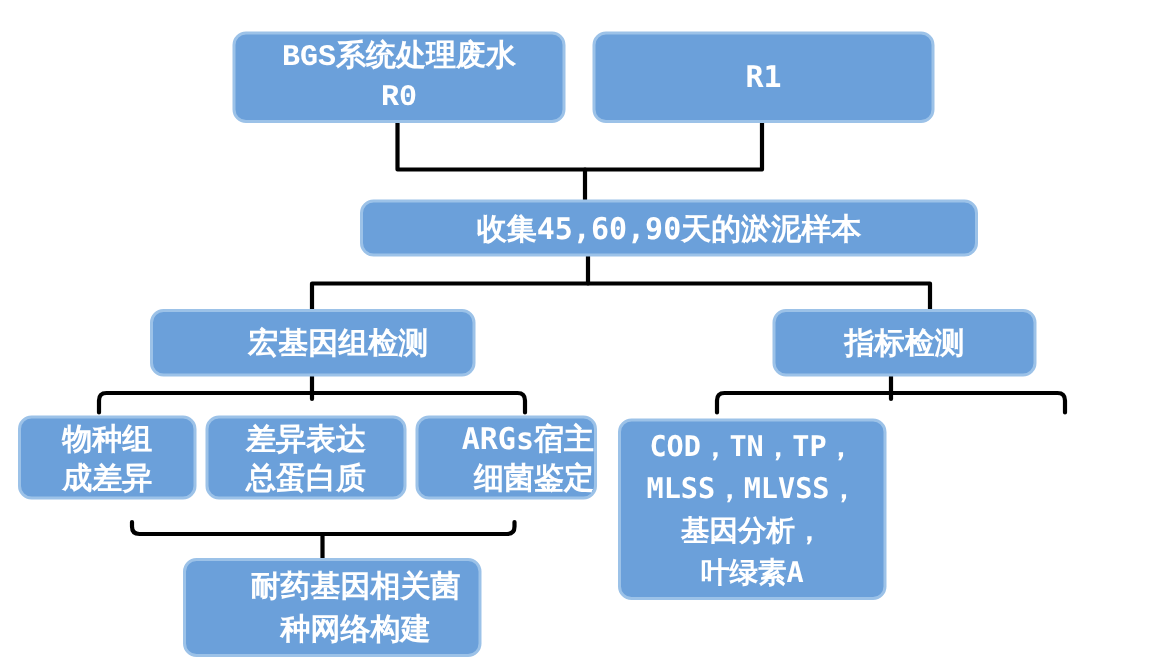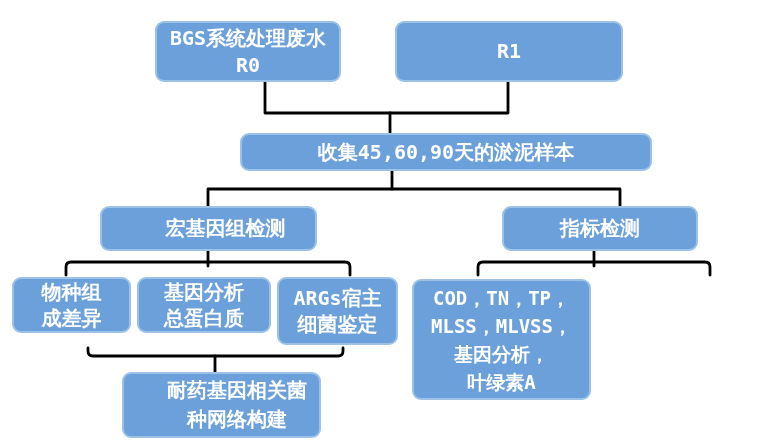--- a/index.html
+++ b/index.html
@@ -25,28 +25,28 @@
     color:#ffffff;
     font-weight:bold;
     display:flex; flex-direction:column;
     align-items:center; justify-content:center;
     text-align:center;
     box-sizing:border-box;
     font-size:20px; line-height:27px;
     white-space:nowrap;
   }
   .node .line { display:block; }
-  #node-bgs        { left:155px; top:21px;  width:186px; height:61px; }
+  #node-bgs        { left:155px; top:21px;  width:222px; height:61px;font-family:Liberation Mono, monospace; }
   #node-abgs       { left:395px; top:21px;  width:228px; height:61px; }
   #node-collect    { left:240px; top:133px; width:412px; height:38px; }
   #node-metagenome { left:100px; top:206px; width:217px; height:45px;padding-left:34px; }
-  #node-indicator  { left:502px; top:206px; width:196px; height:45px; }
+  #node-indicator  { left:515px; top:206px; width:176px; height:45px; }
   #node-species    { left:12px;  top:277px; width:119px; height:56px; line-height:26px; }
   #node-diffexpr   { left:137px; top:277px; width:134px; height:56px; line-height:26px; }
-  #node-argshost   { left:277px; top:277px; width:121px; height:68px; line-height:26px; }
+  #node-argshost   { left:277px; top:277px; width:121px; height:56px; line-height:26px;align-items:flex-end; }
   #node-cod        { left:412px; top:279px; width:179px; height:121px; font-size:19px; line-height:28px; }
   #node-tcsdz      { left:607px; top:278px; width:173px; height:70px;  line-height:28px; }
   #node-network    { left:122px; top:372px; width:199px; height:66px;  line-height:29px;padding-left:31px; }
 </style>
 </head>
 <body>
 
 <div class="canvas">
 
   <svg class="connectors" width="783" height="447" viewBox="0 0 783 447" aria-hidden="true">
@@ -87,21 +87,21 @@
   <div class="node" id="node-indicator">
     <span class="line">指标检测</span>
   </div>
 
   <div class="node" id="node-species">
     <span class="line">物种组</span>
     <span class="line">成差异</span>
   </div>
 
   <div class="node" id="node-diffexpr">
-    <span class="line">基因分析</span>
+    <span class="line">差异表达</span>
     <span class="line">总蛋白质</span>
   </div>
 
   <div class="node" id="node-argshost">
     <span class="line">ARGs宿主</span>
     <span class="line">细菌鉴定</span>
   </div>
 
   <div class="node" id="node-cod">
     <span class="line">COD，TN，TP，</span>

